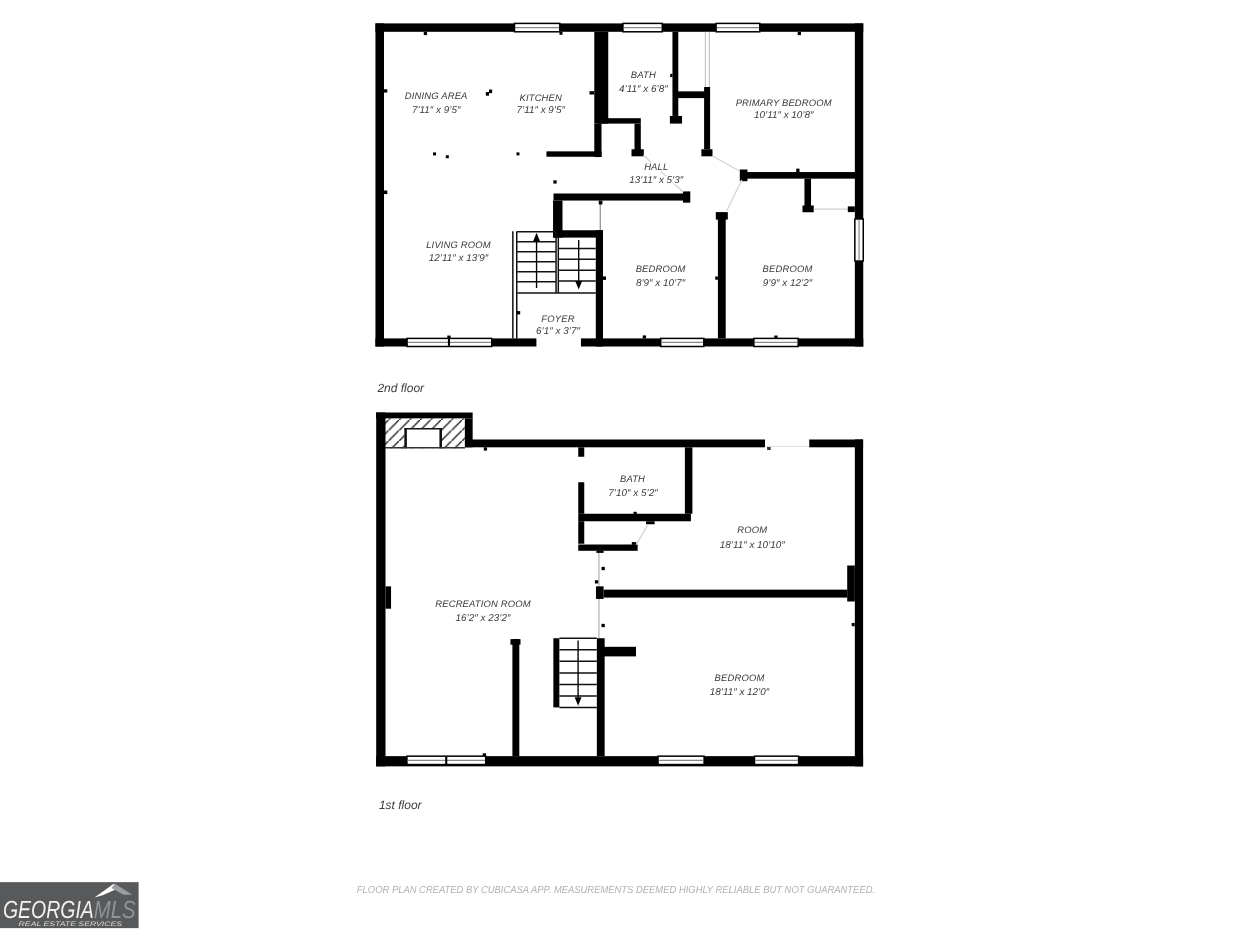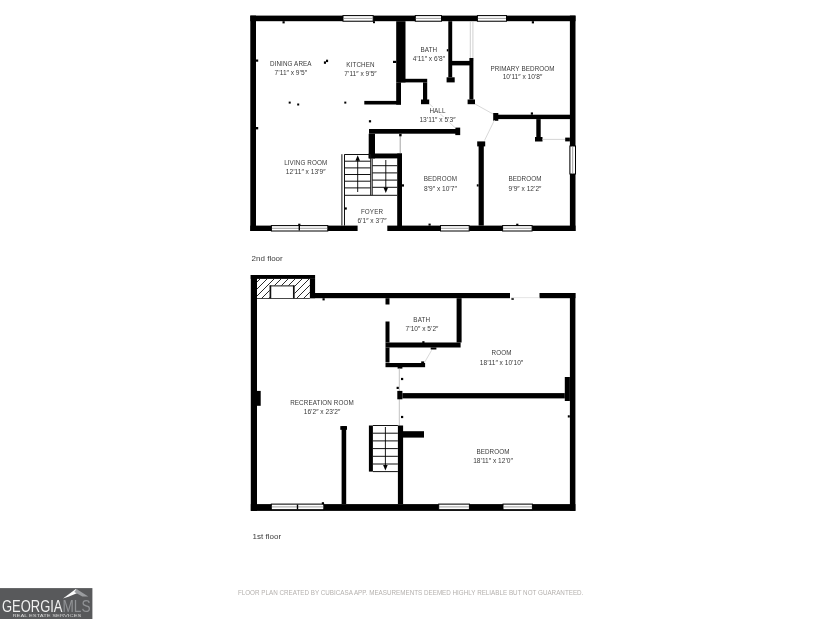--- a/index.html
+++ b/index.html
@@ -1,16 +1,16 @@
 <!DOCTYPE html>
 <html><head>
 <meta charset="utf-8">
 <style>
   html,body{margin:0;padding:0;background:#fff;}
-  .page{position:relative;width:825px;height:619px;background:#fff;overflow:hidden;}
+  .page{position:relative;width:825px;height:619px;background:#fff;overflow:hidden;font-style:italic;}
   svg{display:block;}
   text{font-family:"Liberation Sans",sans-serif;}
   .room{font-size:6.3px;fill:#3a3a3a;letter-spacing:0.1px;text-anchor:middle;stroke:#fff;stroke-width:2px;paint-order:stroke fill;}
   .dim{font-size:6.6px;fill:#3a3a3a;letter-spacing:0px;text-anchor:middle;stroke:#fff;stroke-width:2px;paint-order:stroke fill;}
   .flabel{font-size:8px;fill:#3c3c3c;}
 </style>
 </head>
 <body>
 <div class="page">
 <svg width="825" height="619" viewBox="0 0 825 619">

